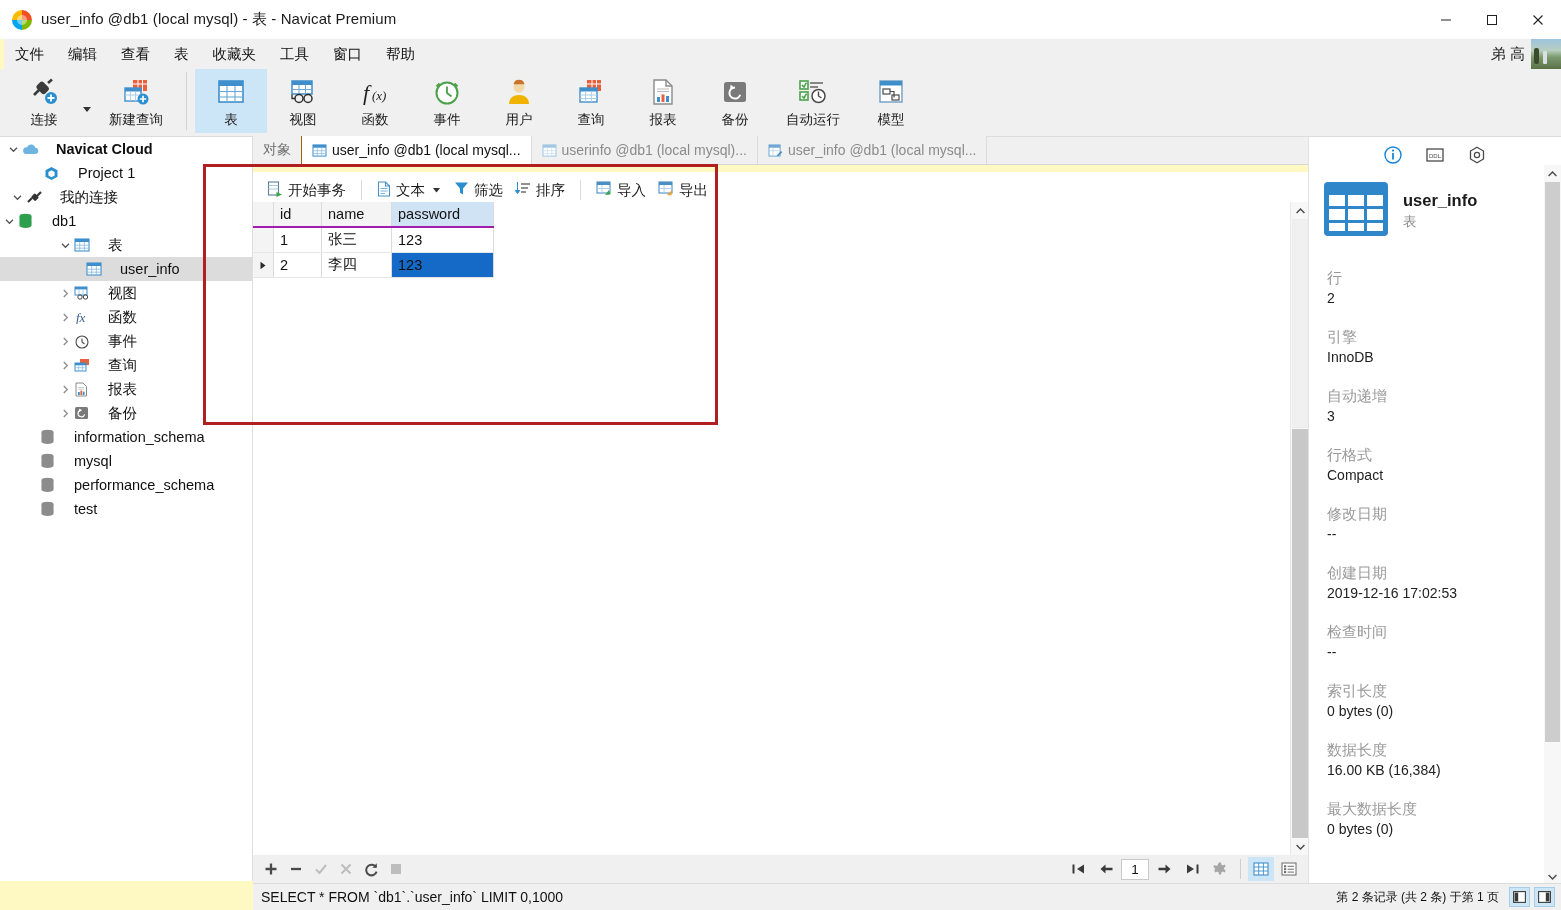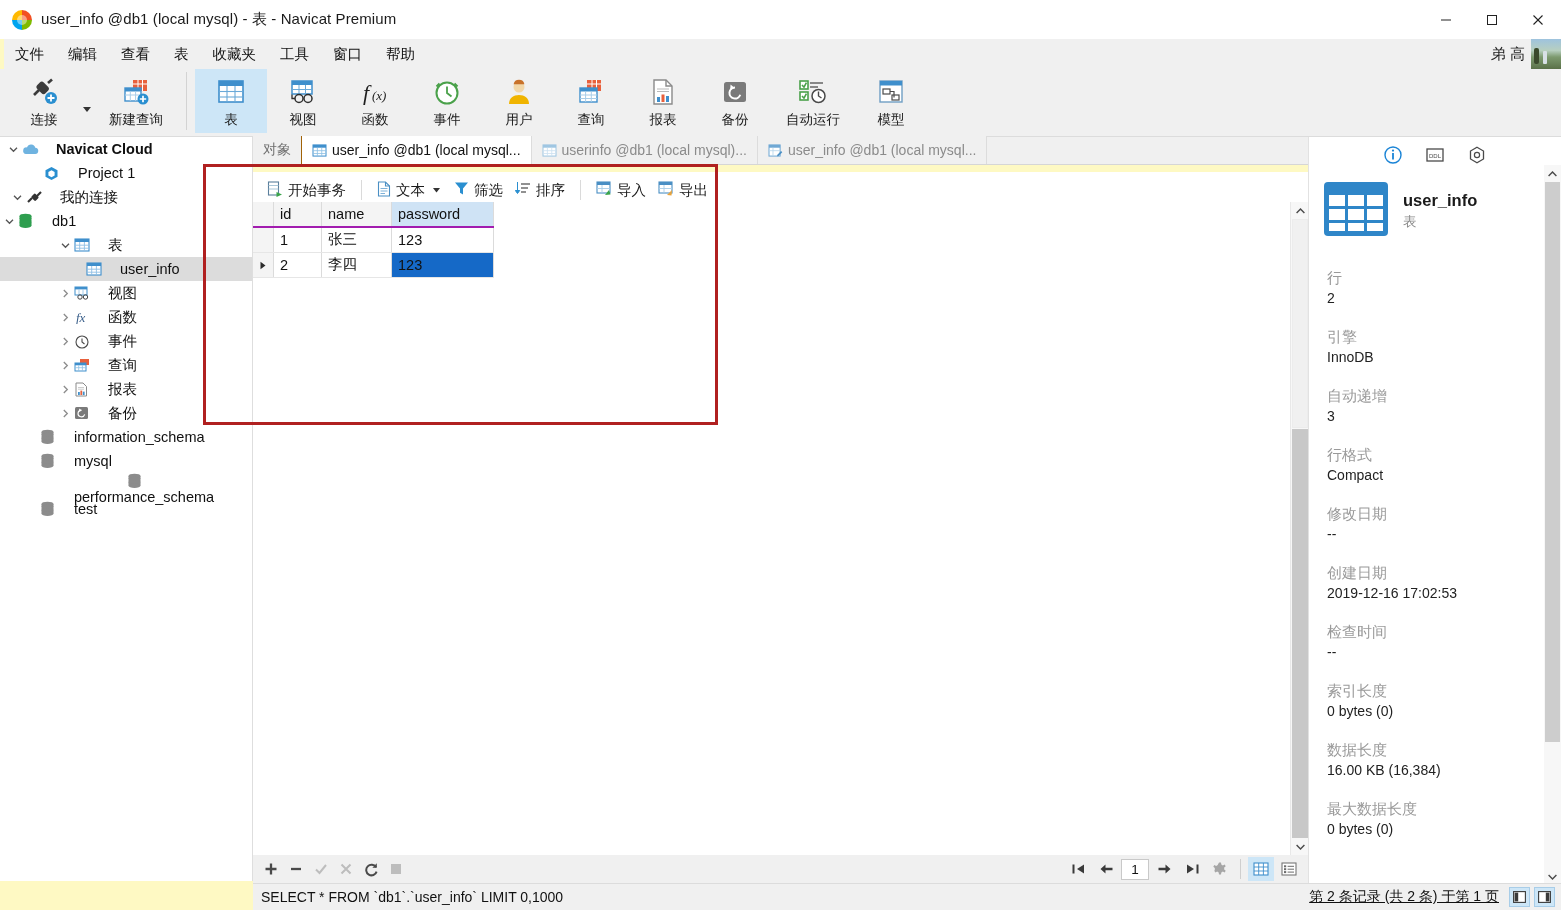--- a/index.html
+++ b/index.html
@@ -147,21 +147,21 @@
   .pg-sep{width:1px;height:20px;background:#cfcfcf;margin:0 5px;}
   .vmode { width:26px;height:24px;display:flex;align-items:center;justify-content:center;}
   .vmode.on{ background:#cde6f7; }
 
   
   .statusbar {
     position:absolute; left:253px; top:883px; width:1308px; height:27px;
     background:#f0f0f0; border-top:1px solid #dcdcdc; display:flex; align-items:center;
   }
   .sql-text { font-size:14px; color:#111; padding-left:8px; }
-  .rec-text { font-size:14px; color:#111;text-decoration:underline; }
+  .rec-text { font-size:12px; color:#111; }
 
   
   .infopanel {
     position:absolute; left:1308px; top:137px; width:253px; height:746px;
     background:#ffffff; border-left:1px solid #e2e2e2; overflow:hidden;
   }
   .ip-tabs { height:30px; display:flex; align-items:center; justify-content:center; gap:20px; padding-top:5px;}
   .ip-tab { width:22px;height:22px; display:flex; align-items:center; justify-content:center; }
   .ip-head { display:flex; align-items:center; padding:14px 0 0 14px; gap:14px; }
   .ip-title { font-size:16.5px; font-weight:bold; color:#1a1a1a; }
@@ -662,21 +662,21 @@
               <rect x="1.5" y="6.5" width="12" height="3"></rect>
               <ellipse cx="7.5" cy="9.5" rx="6" ry="2.3"></ellipse>
               <rect x="1.5" y="10" width="12" height="2.6"></rect>
               <ellipse cx="7.5" cy="12.6" rx="6" ry="2.3"></ellipse>
             </g>
           </svg>
         </div>
       <span>mysql</span>
     </div>
 
-    <div class="tree-row" style="padding-left:40px;flex-direction:column;">
+    <div class="tree-row" style="padding-left:40px;">
       <div class="ticon">
           <svg width="15" height="16" viewBox="0 0 15 16">
             <g fill="#8c8c8c">
               <ellipse cx="7.5" cy="3" rx="6" ry="2.3"></ellipse>
               <rect x="1.5" y="3" width="12" height="3"></rect>
               <ellipse cx="7.5" cy="6" rx="6" ry="2.3"></ellipse>
               <rect x="1.5" y="6.5" width="12" height="3"></rect>
               <ellipse cx="7.5" cy="9.5" rx="6" ry="2.3"></ellipse>
               <rect x="1.5" y="10" width="12" height="2.6"></rect>
               <ellipse cx="7.5" cy="12.6" rx="6" ry="2.3"></ellipse>

